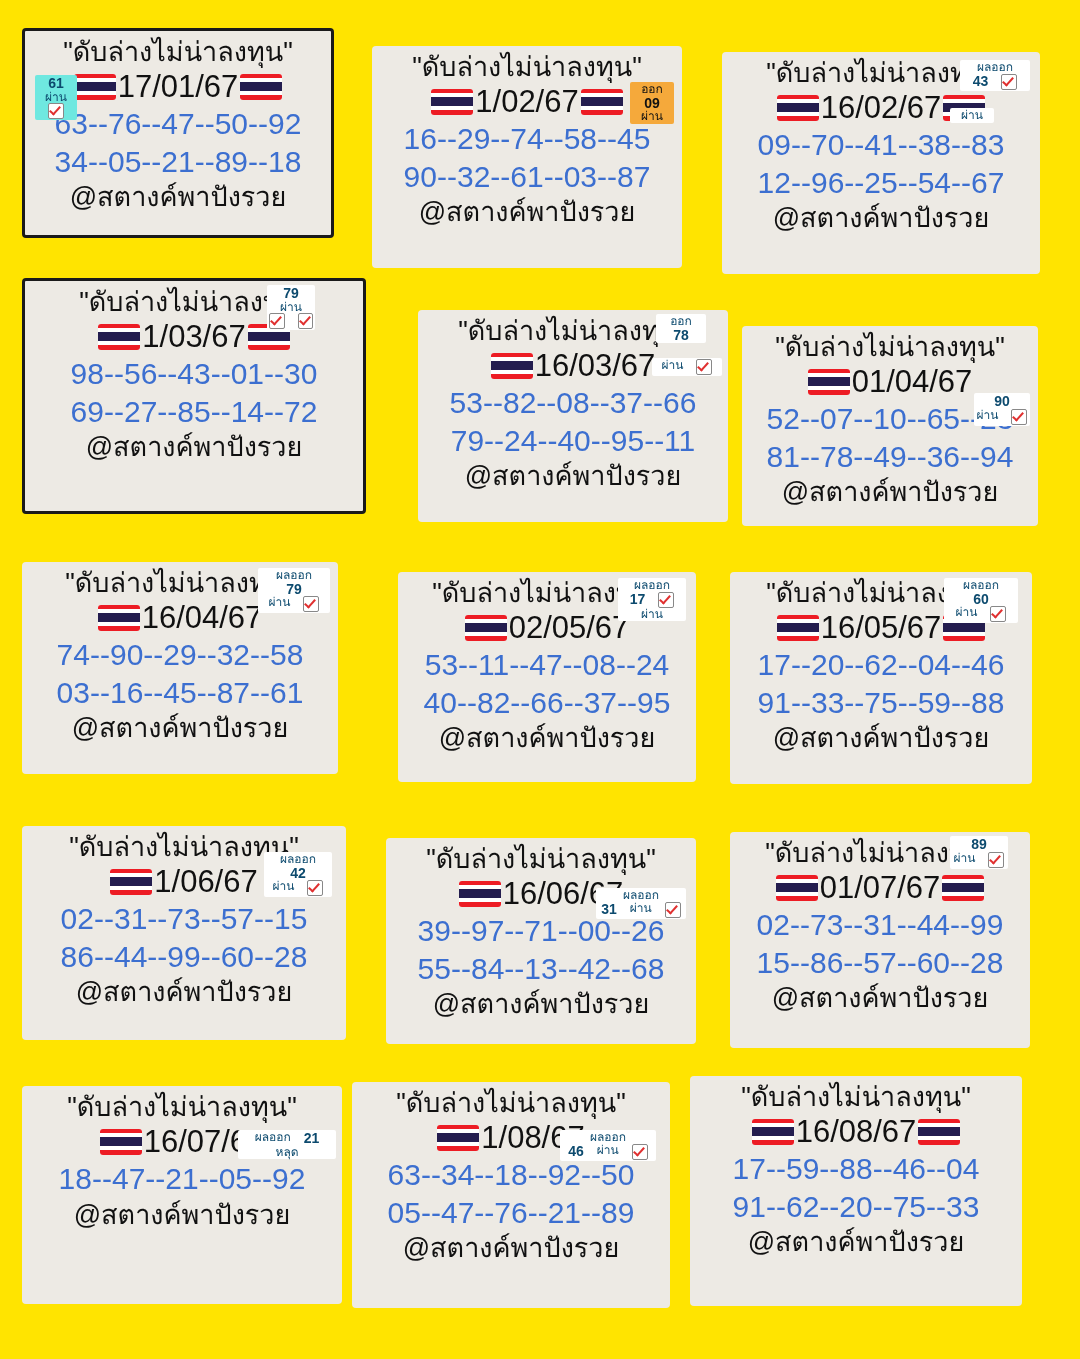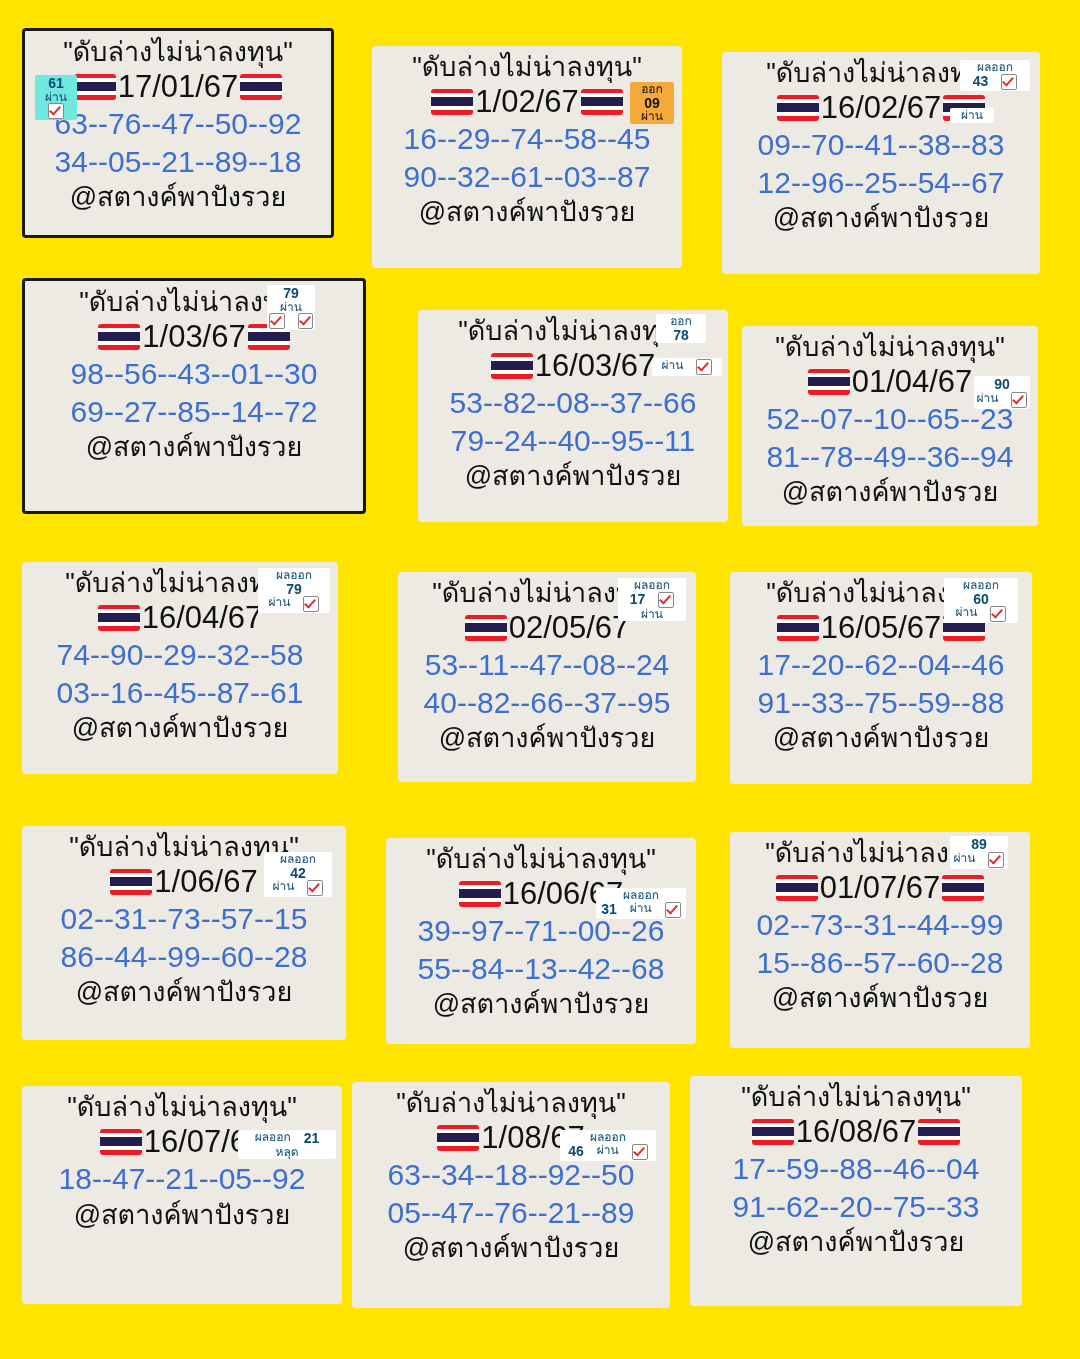--- a/index.html
+++ b/index.html
@@ -286,21 +286,21 @@
           <i class="r2"></i>
           <i class="r3"></i>
           <i class="r4"></i>
           <i class="r5"></i>
         </span>
       <span>01/04/67</span>
     </div>
     <div class="num-line">52--07--10--65--23</div>
     <div class="num-line">81--78--49--36--94</div>
     <div class="handle">@สตางค์พาปังรวย</div>
-    <div class="badge" style="right:8px; top:50px; width:52px;">
+    <div class="badge" style="right:8px; top:67px; width:52px;">
       <span class="bnum">90</span>
       <span class="row-inline">
         <span class="btxt">ผ่าน</span>
         <span class="chk"></span>
       </span>
     </div>
   </div>
 
   <div class="card" style="left:22px; top:562px; width:316px; height:212px;">
     <div class="title-line">"ดับล่างไม่น่าลงทุน"</div>

